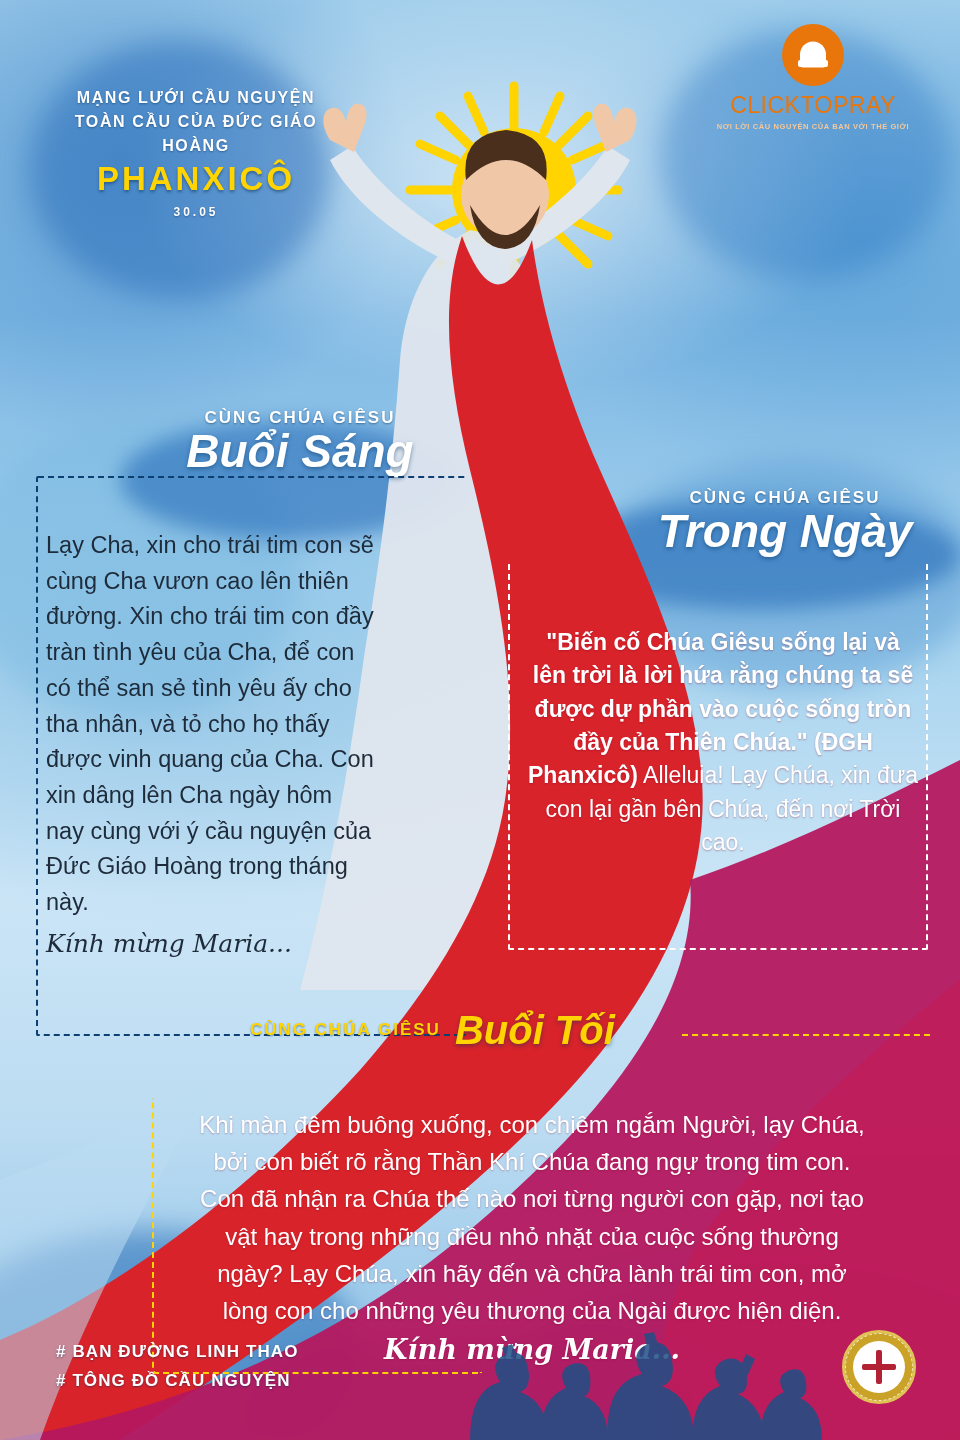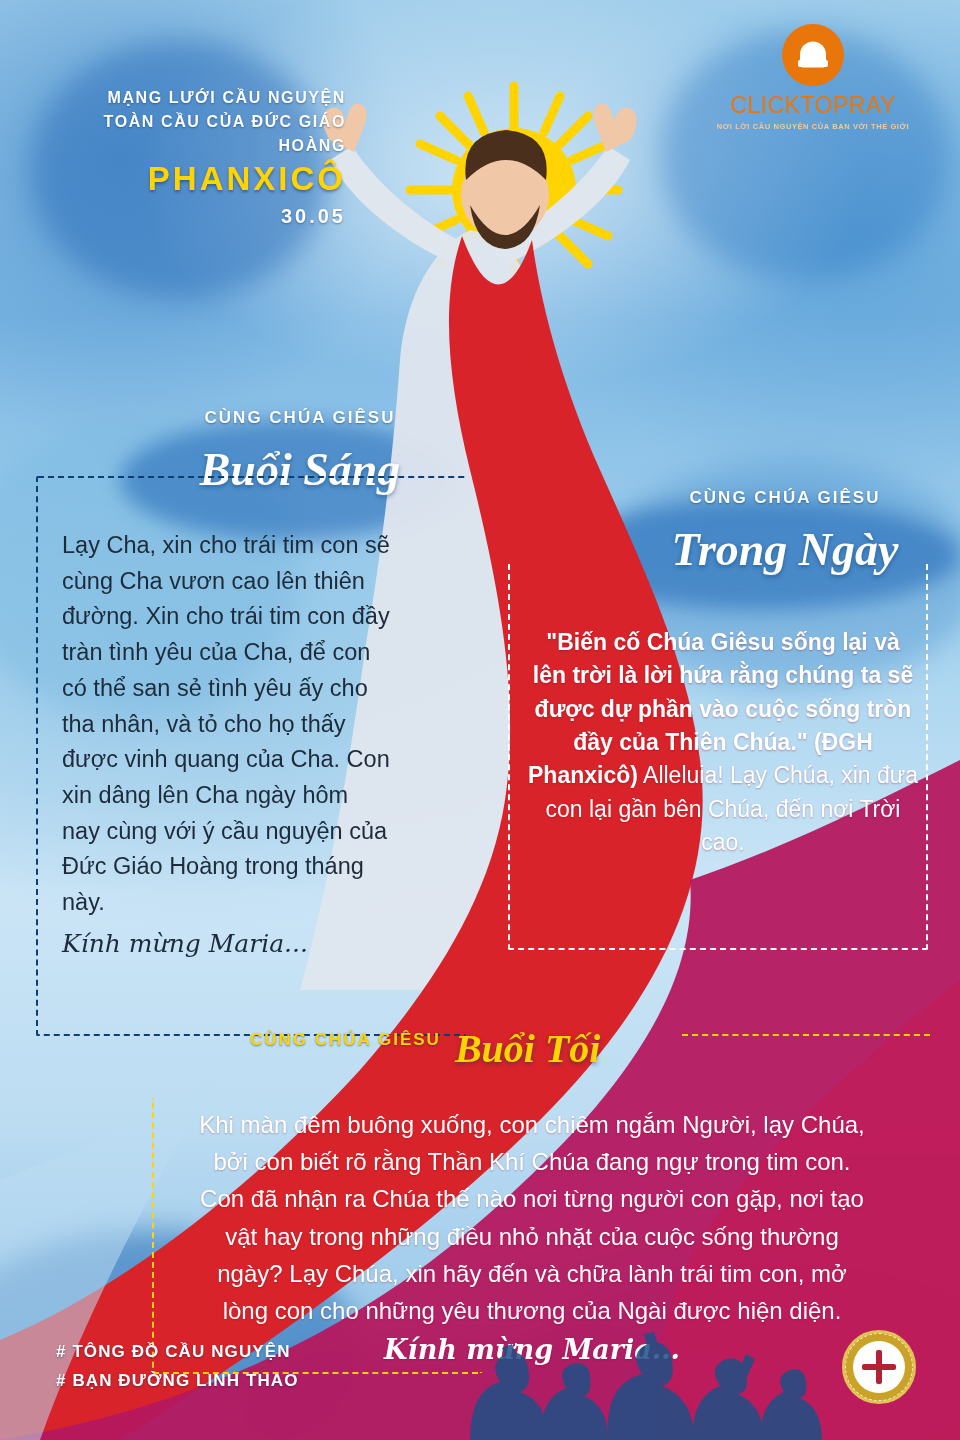--- a/index.html
+++ b/index.html
@@ -38,34 +38,34 @@
     position: absolute; inset: 0; pointer-events: none;
   }
   .sash svg { width: 100%; height: 100%; display: block; }
 
   
   .sun { position: absolute; left: 404px; top: 80px; width: 220px; height: 220px; }
 
   
   .brand-left {
     position: absolute; left: 46px; top: 86px; width: 300px;
-    text-align: right; color: #fff;
+    text-align: center; color: #fff;
   }
   .brand-left .l1, .brand-left .l2 {
     font-weight: bold; letter-spacing: 1.6px; font-size: 16px;
     text-transform: uppercase; line-height: 1.5;
     text-shadow: 0 1px 2px rgba(0,40,80,.45);
   }
   .brand-left .l3 {
     font-weight: bold; font-size: 33px; letter-spacing: 3px;
     color: #ffd400; text-transform: uppercase; line-height: 1.25;
     text-shadow: 0 2px 3px rgba(0,40,80,.45);
   }
   .brand-left .l4 {
-    font-size: 20px; letter-spacing: 3px; color: #ffffff; font-weight: bold;
+    font-size: 12px; letter-spacing: 3px; color: #ffffff; font-weight: bold;
     margin-top: 6px; text-shadow: 0 1px 2px rgba(0,40,80,.45);
   }
 
   
   .brand-right { position: absolute; right: 42px; top: 24px; width: 210px; text-align: center; }
   .ctp-circle {
     width: 62px; height: 62px; border-radius: 50%; background: #E8760A;
     margin: 0 auto 6px auto; position: relative;
   }
   .ctp-circle::after {
@@ -81,34 +81,33 @@
   }
   .ctp-name { color: #E8760A; font-weight: normal; font-size: 23px; letter-spacing: 0.5px; }
   .ctp-tag { color: #f4c89a; font-weight: bold; font-size: 7.5px; letter-spacing: 0.6px; margin-top: 3px; }
 
   
   .sec-kicker {
     font-weight: bold; letter-spacing: 2px; text-transform: uppercase;
     font-size: 17px; color: #ffffff; text-shadow: 0 1px 2px rgba(0,50,90,.5);
   }
   .sec-script {
-    font-family: Liberation Serif, serif; font-style: italic; font-weight: bold;
+    font-family: Liberation Sans, sans-serif; font-style: italic; font-weight: bold;
     font-size: 46px; color: #ffffff; line-height: 1;
     text-shadow: 0 2px 4px rgba(0,50,90,.45);
-    margin-top: 19px;
   }
 
   
   .morning-head { position: absolute; left: 120px; top: 408px; width: 360px; text-align: center; }
   .morning-box {
     position: absolute; left: 36px; top: 476px; width: 430px; height: 560px;
     border: 2px dashed #0d3f72; border-right: none; border-radius: 2px;
   }
   .morning-text {
-    position: absolute; left: 62px; top: 528px; width: 330px;
+    position: absolute; left: 46px; top: 528px; width: 330px;
     font-size: 23.5px; line-height: 1.52; color: #1d2b3a;
   }
   .morning-text .hail {
     font-family: "DejaVu Serif", serif; font-style: italic; font-size: 25px;
     display: block; margin-top: 4px; color: #1d2b3a;
   }
 
   
   .day-head { position: absolute; left: 620px; top: 488px; width: 330px; text-align: center; }
   .day-box {
@@ -305,22 +304,22 @@
       <path d="M178 150 q-4 -56 34 -66 q-14 -22 6 -30 q20 -6 24 16 q4 22 -10 26 q32 12 32 54 z"></path>
       <path d="M262 150 q0 -44 28 -54 q-12 -18 4 -26 q18 -6 22 14 q4 18 -8 20 q26 12 26 46 z"></path>
       <path d="M330 150 q0 -38 24 -48 q-10 -16 6 -22 q14 -4 16 12 q2 14 -6 16 q22 10 22 42 z"></path>
       <path d="M86 92 l-14 -34 l10 -4 l14 34 z"></path>
       <path d="M224 84 l-10 -40 l10 -2 l12 40 z"></path>
       <path d="M302 96 l14 -32 l9 5 l-14 31 z"></path>
     </g>
   </svg>
 
   <div class="tags">
+    <div># BẠN ĐƯỜNG LINH THAO</div>
     <div># TÔNG ĐỒ CẦU NGUYỆN</div>
-    <div># BẠN ĐƯỜNG LINH THAO</div>
   </div>
 
   <div class="seal">
     <div class="seal-ring-text"></div>
     <div class="inner"></div>
   </div>
 
 </div>
 
 </body></html>

